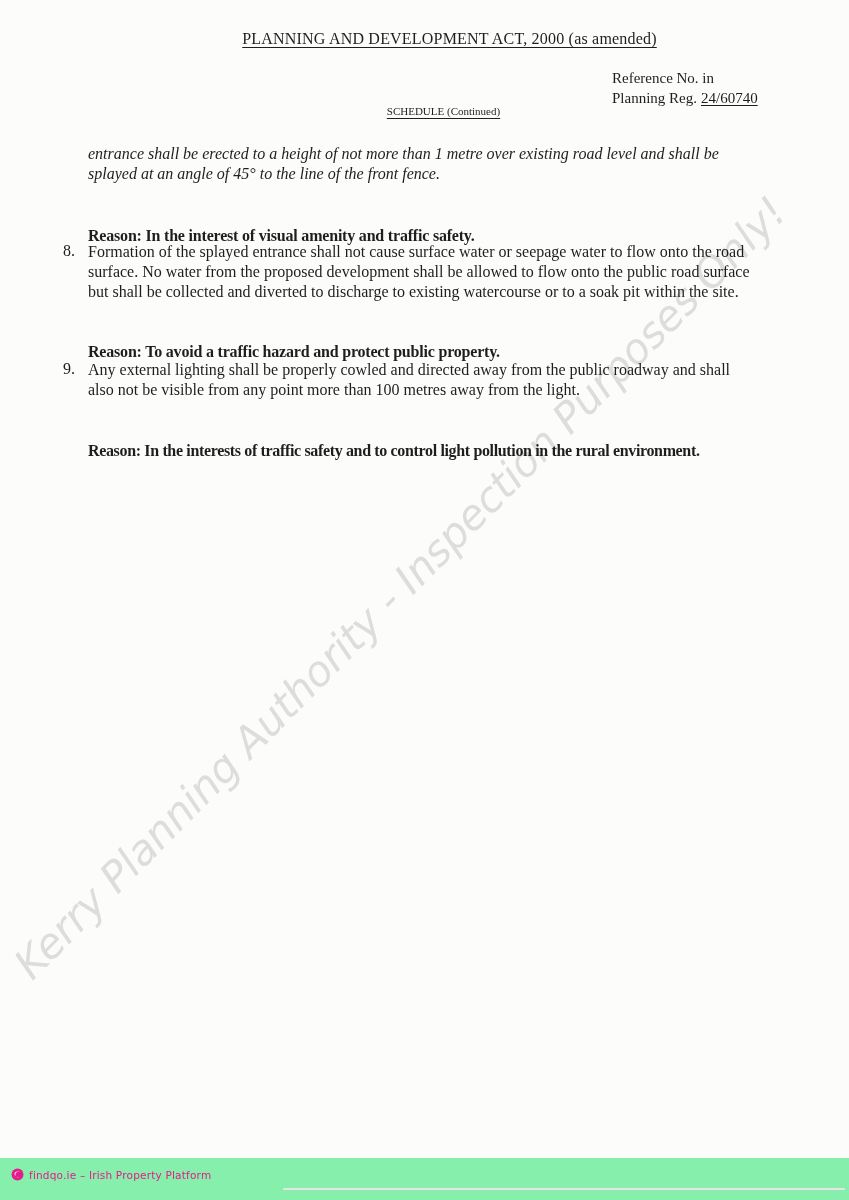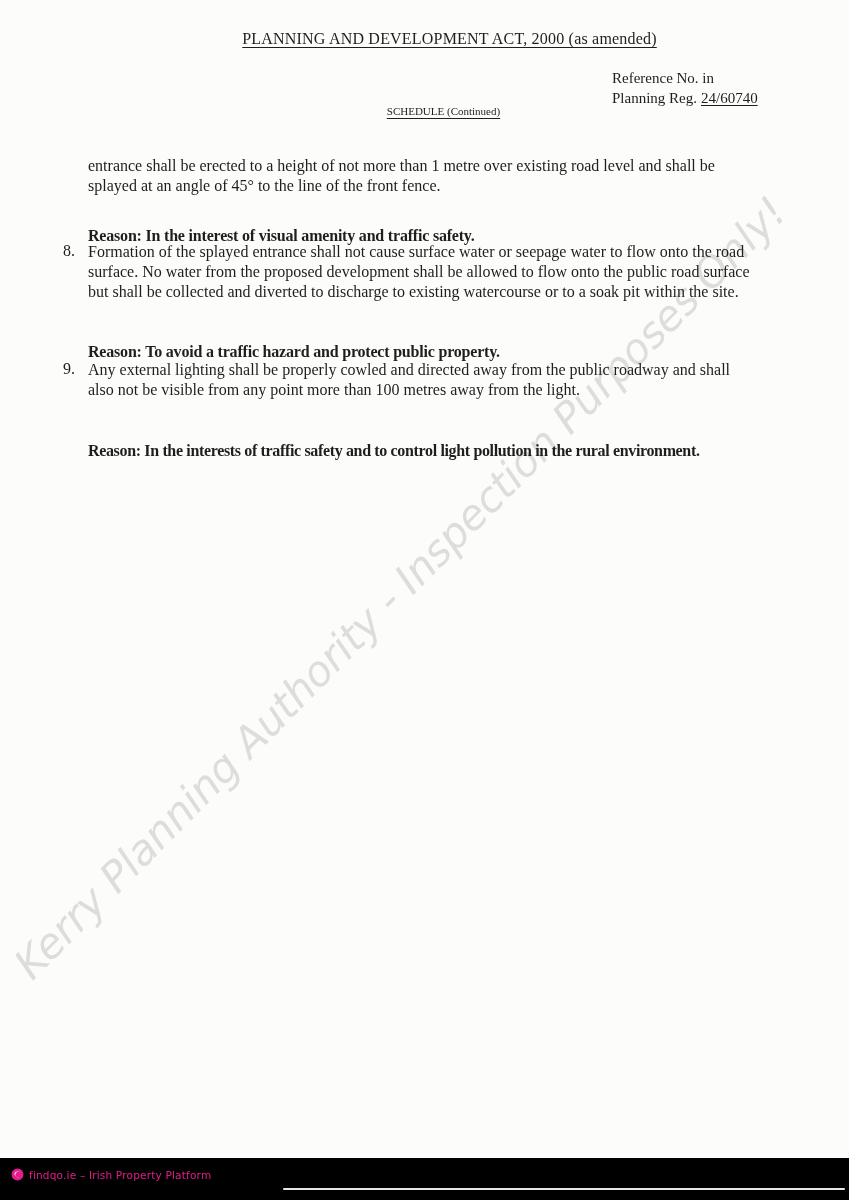--- a/index.html
+++ b/index.html
@@ -56,36 +56,36 @@
     margin-left: 4px;
   }
   .schedule-heading { top: 105px; font-size: 11px; }
   .schedule-heading span {
     text-decoration: underline;
     text-underline-offset: 3px;
   }
 
   .bodytext { font-size: 16px; line-height: 20px; white-space: nowrap; }
   .para { position: absolute; }
-  .p-cont   { left: 88px; top: 156px; }
+  .p-cont   { left: 88px; top: 144px; font-style: italic; }
   .reason   { position: absolute; left: 88px; font-weight: bold; font-size: 16px; white-space: nowrap; letter-spacing: -0.2px; margin-top: 24px; }
   .reason-7 { top: 203px; }
   .item-num { position: absolute; left: 63px; font-size: 16px; }
   .num-8 { top: 242px; }
   .item-8-text { left: 88px; top: 242px; }
   .reason-8 { top: 319px; }
   .num-9 { top: 360px; }
   .item-9-text { left: 88px; top: 360px; }
   .reason-9 { top: 418px; letter-spacing: -0.35px; }
 
   .page-number { top: 1176px; font-size: 12px; }
 
   .branding-bar {
     position: absolute; left: 0; right: 0; bottom: 0; height: 42px;
-    background: #000000; z-index: 2;
+    background: #86efac; z-index: 2;
   }
   .branding-link {
     position: absolute; left: 11px; top: 10px;
     display: flex; align-items: center; gap: 5px;
     text-decoration: none;
     color: var(--accent, #e41c8c);
     font-family: "DejaVu Sans", sans-serif;
     font-size: 10.5px;
     letter-spacing: 0.2px;
     cursor: pointer;

